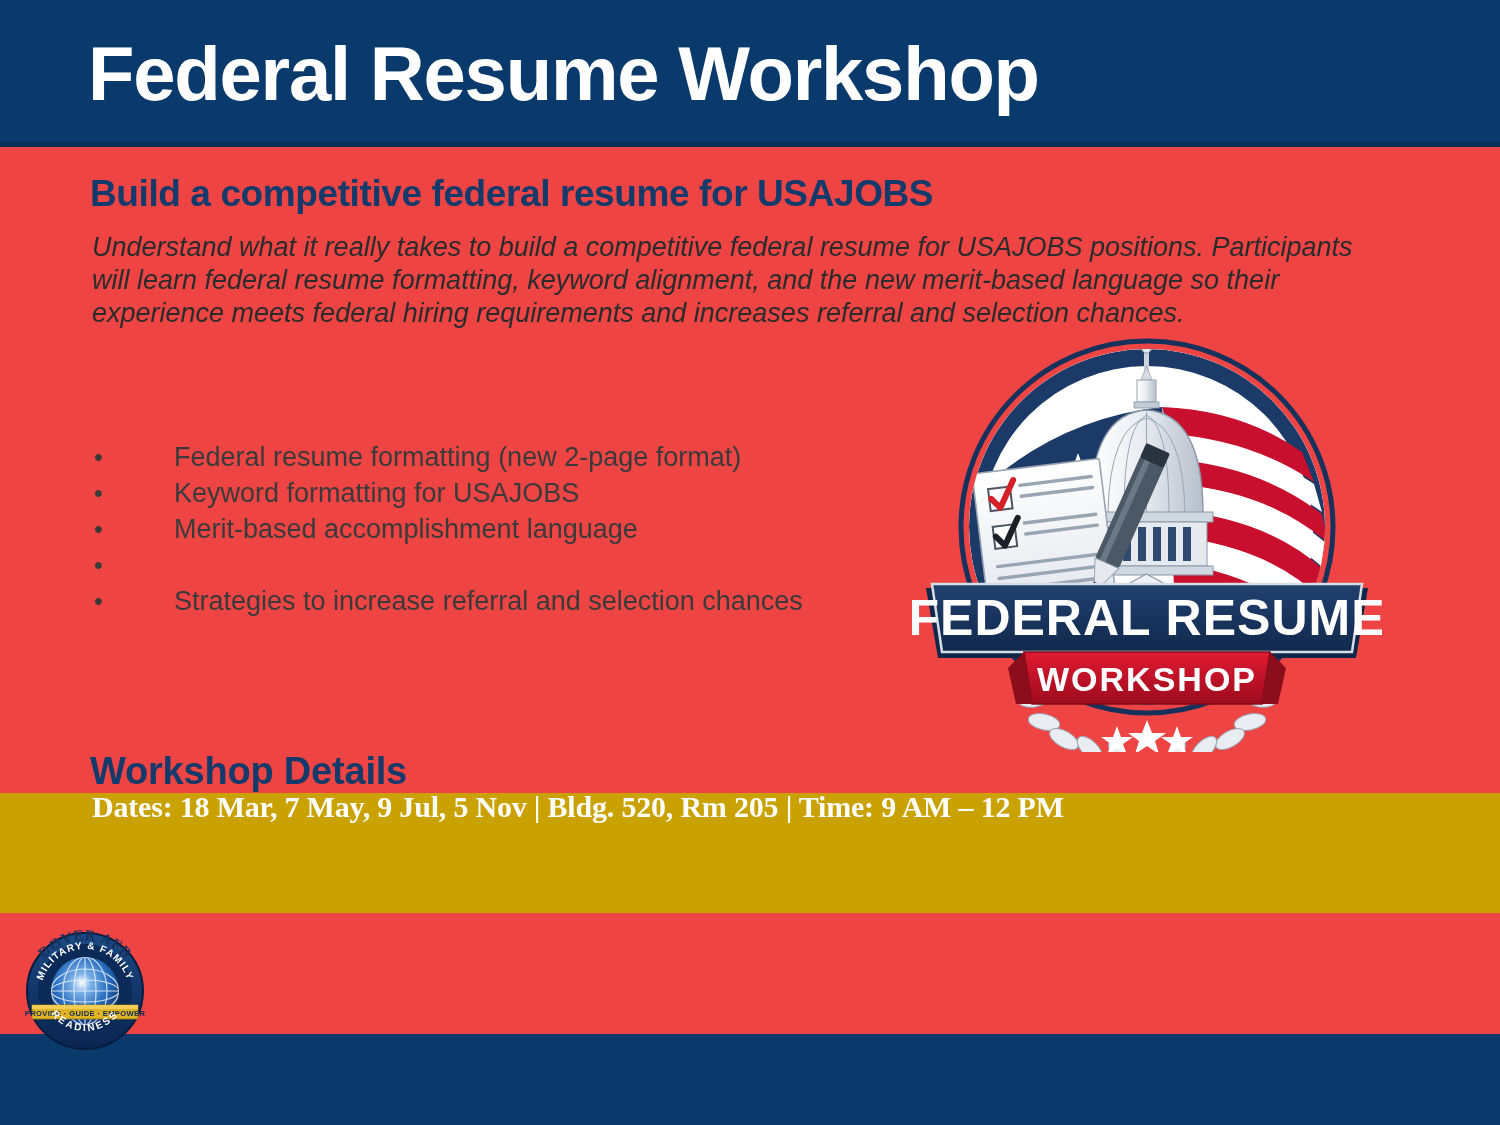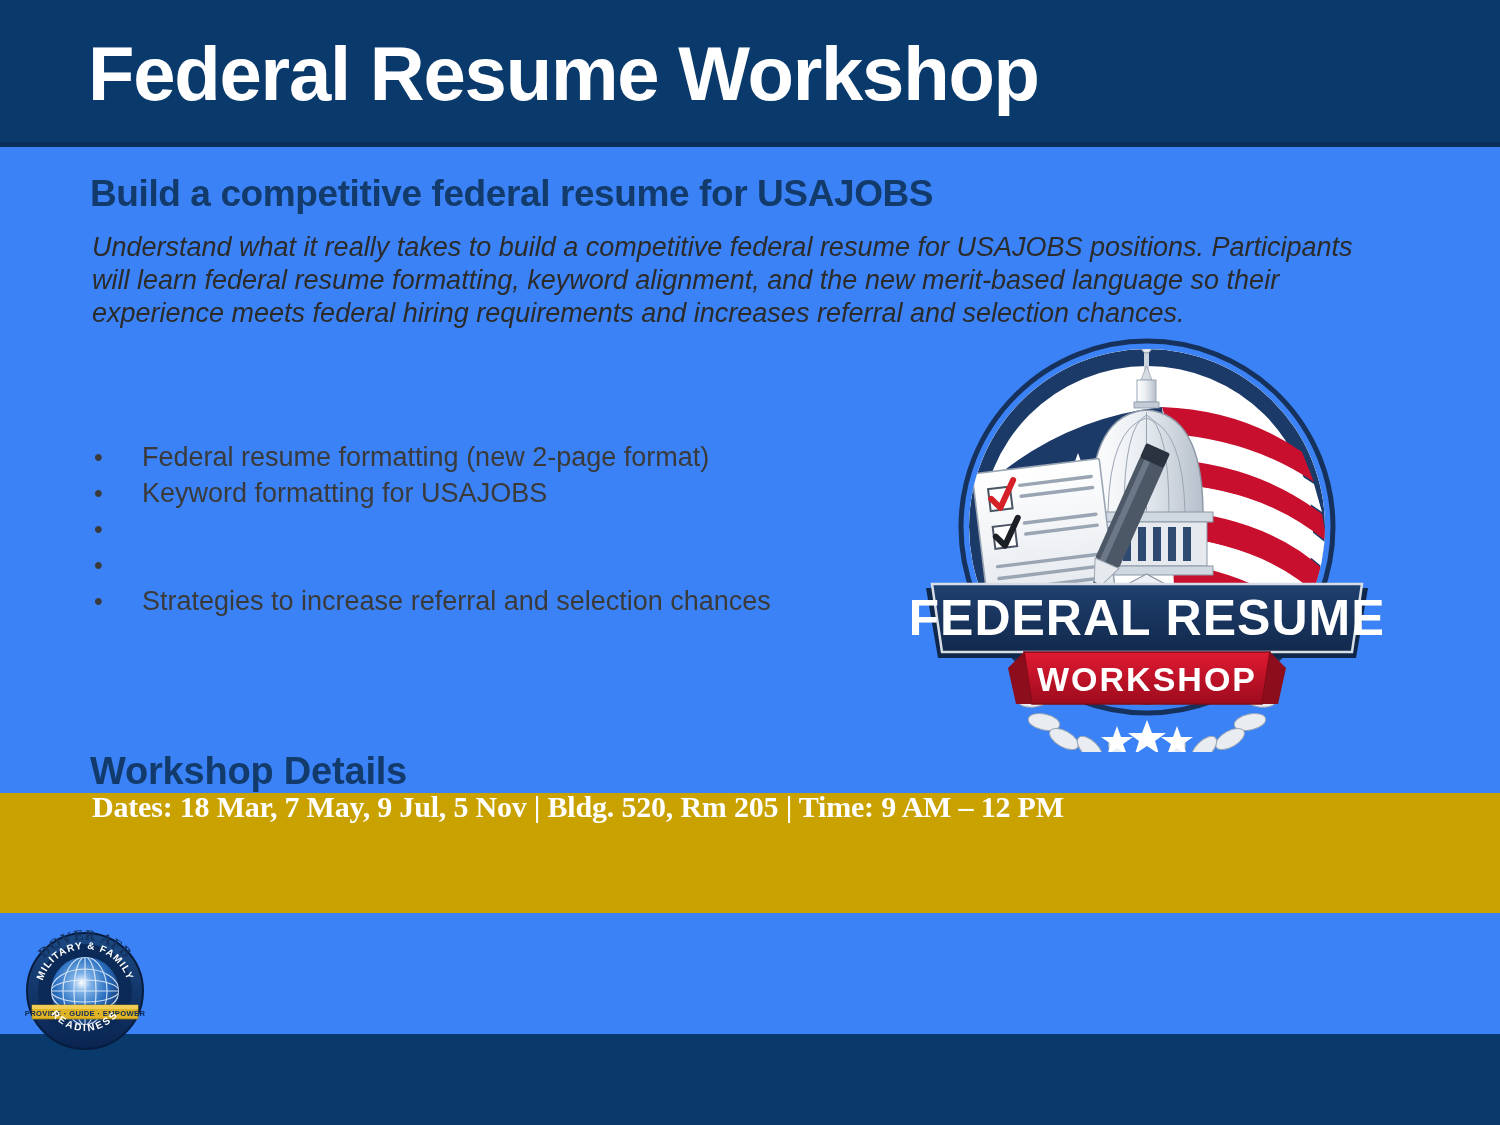--- a/index.html
+++ b/index.html
@@ -12,21 +12,21 @@
     height: 1125px;
     font-family: "Liberation Sans", sans-serif;
     overflow: hidden;
     position: relative;
   }
 
   .flyer {
     position: relative;
     width: 1500px;
     height: 1125px;
-    background: #3b82f6;
+    background: #ef4444;
     overflow: hidden;
   }
 
   
   .header-band {
     position: absolute;
     left: 0;
     top: 0;
     width: 1500px;
     height: 147px;
@@ -110,21 +110,21 @@
   .bullet-dot {
     display: inline-block;
     width: 52px;
     flex: 0 0 52px;
     color: #3a3a3a;
     font-size: 25px;
     text-align: left;
     padding-left: 4px;
     box-sizing: border-box;
   }
-  .learn-text { display: inline-block; }
+  .learn-text { display: inline-block; margin-left: 32px; }
 
   .details-heading {
     position: absolute;
     left: 90px;
     top: 753px;
     font-size: 38px;
     line-height: 36px;
     font-weight: bold;
     color: #123a6b;
     letter-spacing: -0.2px;
@@ -208,20 +208,21 @@
     <li>
       <span class="bullet-dot">•</span>
       <span class="learn-text">Federal resume formatting (new 2-page format)</span>
     </li>
     <li>
       <span class="bullet-dot">•</span>
       <span class="learn-text">Keyword formatting for USAJOBS</span>
     </li>
     <li>
       <span class="bullet-dot">•</span>
+      <span class="learn-text">Merit-based accomplishment language</span>
     </li>
     <li>
       <span class="bullet-dot">•</span>
     </li>
     <li>
       <span class="bullet-dot">•</span>
       <span class="learn-text">Strategies to increase referral and selection chances</span>
     </li>
   </ul>
 

